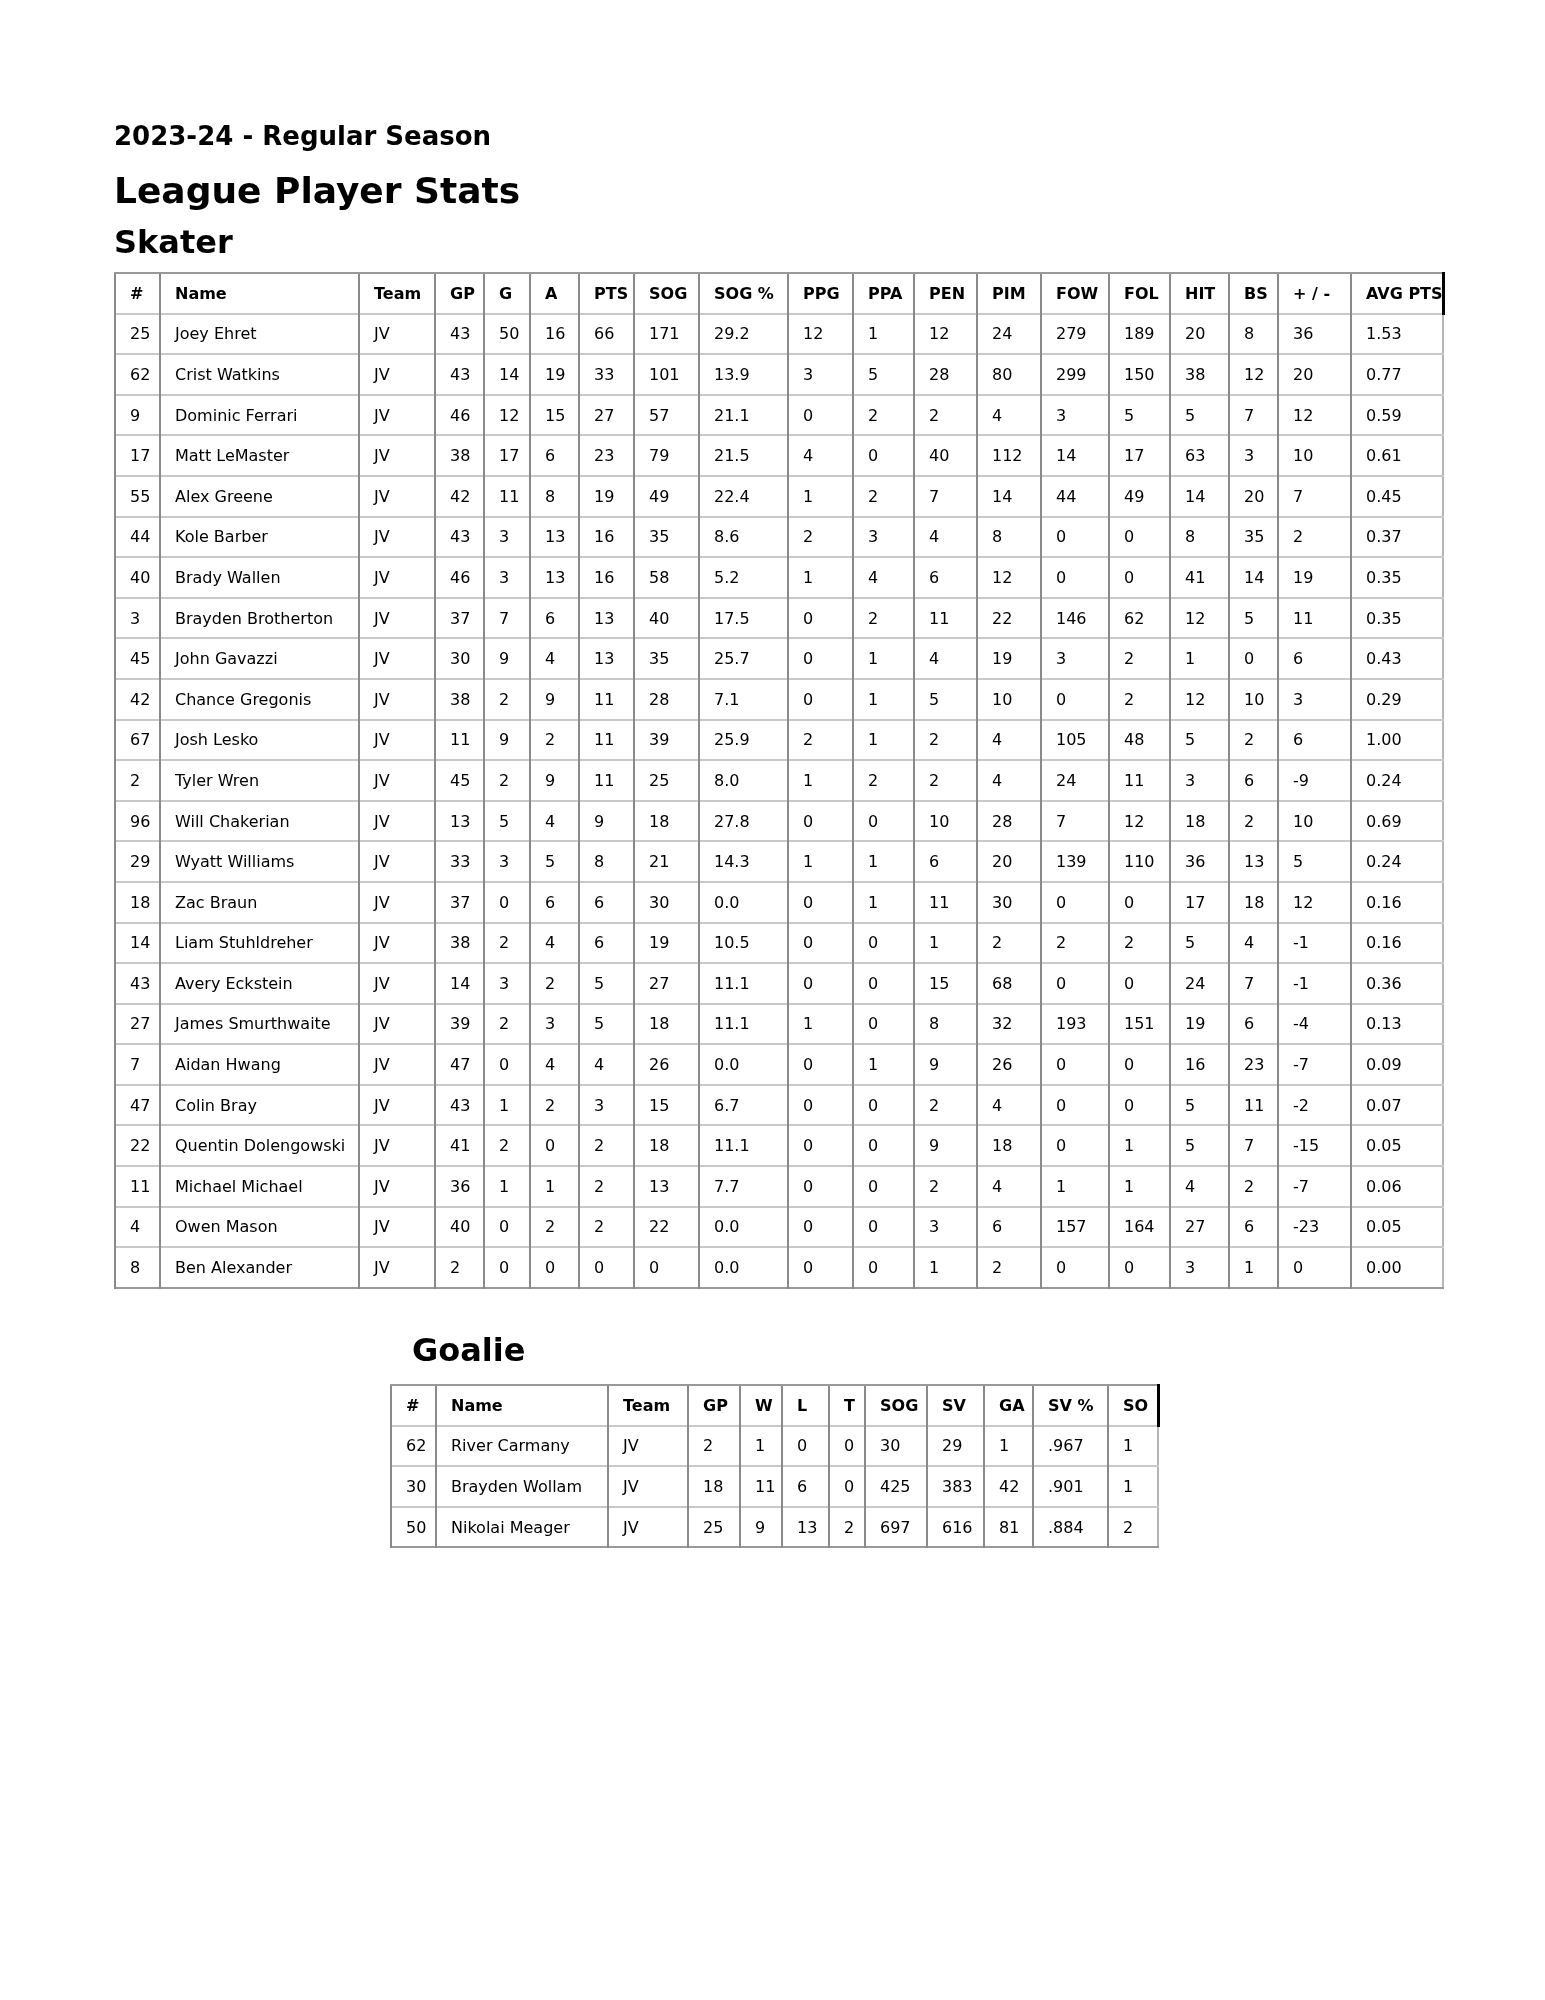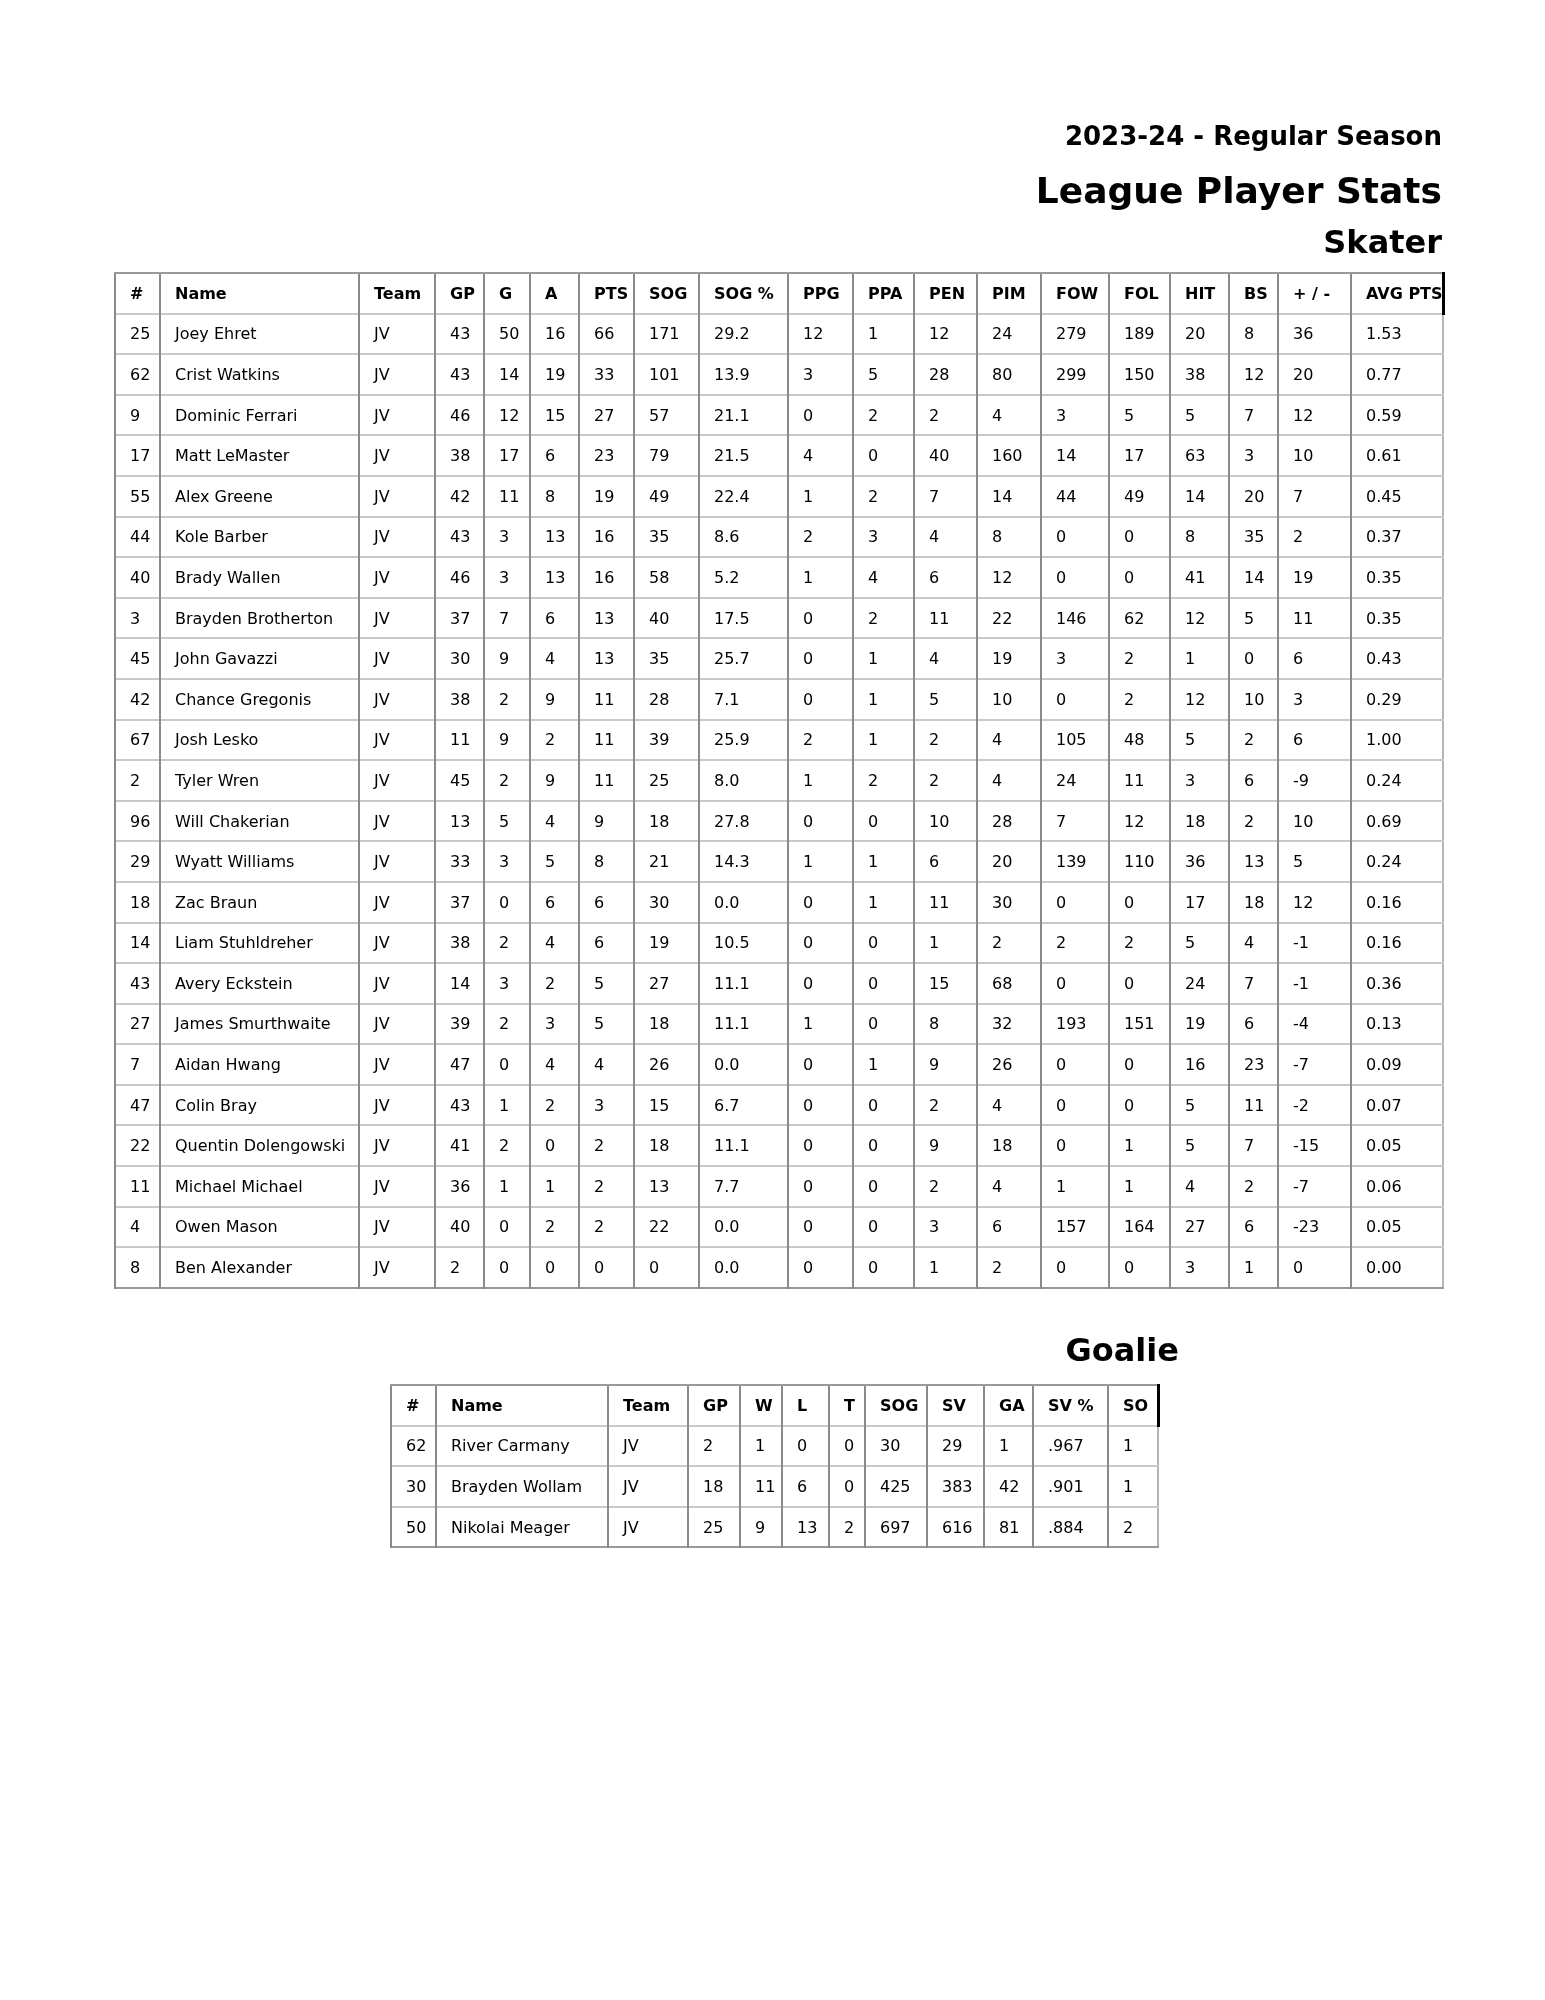--- a/index.html
+++ b/index.html
@@ -1,17 +1,17 @@
 <!DOCTYPE html>
 <html><head>
 <meta charset="utf-8">
 <style>
   html,body{margin:0;padding:0;background:#fff;}
   body{width:1545px;height:2000px;position:relative;font-family:"DejaVu Sans","Liberation Sans",sans-serif;color:#000;}
-  .title{position:absolute;text-align:right;font-weight:bold;line-height:1;white-space:nowrap;}
+  .title{position:absolute;text-align:left;font-weight:bold;line-height:1;white-space:nowrap;}
   #season-title{left:114px;top:123px;width:1328px;font-size:26px;}
   #page-title{left:114px;top:173px;width:1328px;font-size:36px;}
   #skater-title{left:114px;top:226px;width:1328px;font-size:32px;}
   #goalie-title{left:412px;top:1334px;width:767px;font-size:32px;}
 
   table.stats{position:absolute;border-collapse:collapse;table-layout:fixed;background:#fff;}
   #skater-table{left:114px;top:272px;width:1328px;}
   #goalie-table{left:390px;top:1384px;width:767px;}
   table.stats{border:2px solid #999;border-right-color:#b5b5b5;}
   table.stats th,table.stats td{
@@ -151,21 +151,21 @@
         <td>JV</td>
         <td>38</td>
         <td>17</td>
         <td>6</td>
         <td>23</td>
         <td>79</td>
         <td>21.5</td>
         <td>4</td>
         <td>0</td>
         <td>40</td>
-        <td>160</td>
+        <td>112</td>
         <td>14</td>
         <td>17</td>
         <td>63</td>
         <td>3</td>
         <td>10</td>
         <td>0.61</td>
       </tr>
       <tr>
         <td>55</td>
         <td>Alex Greene</td>

